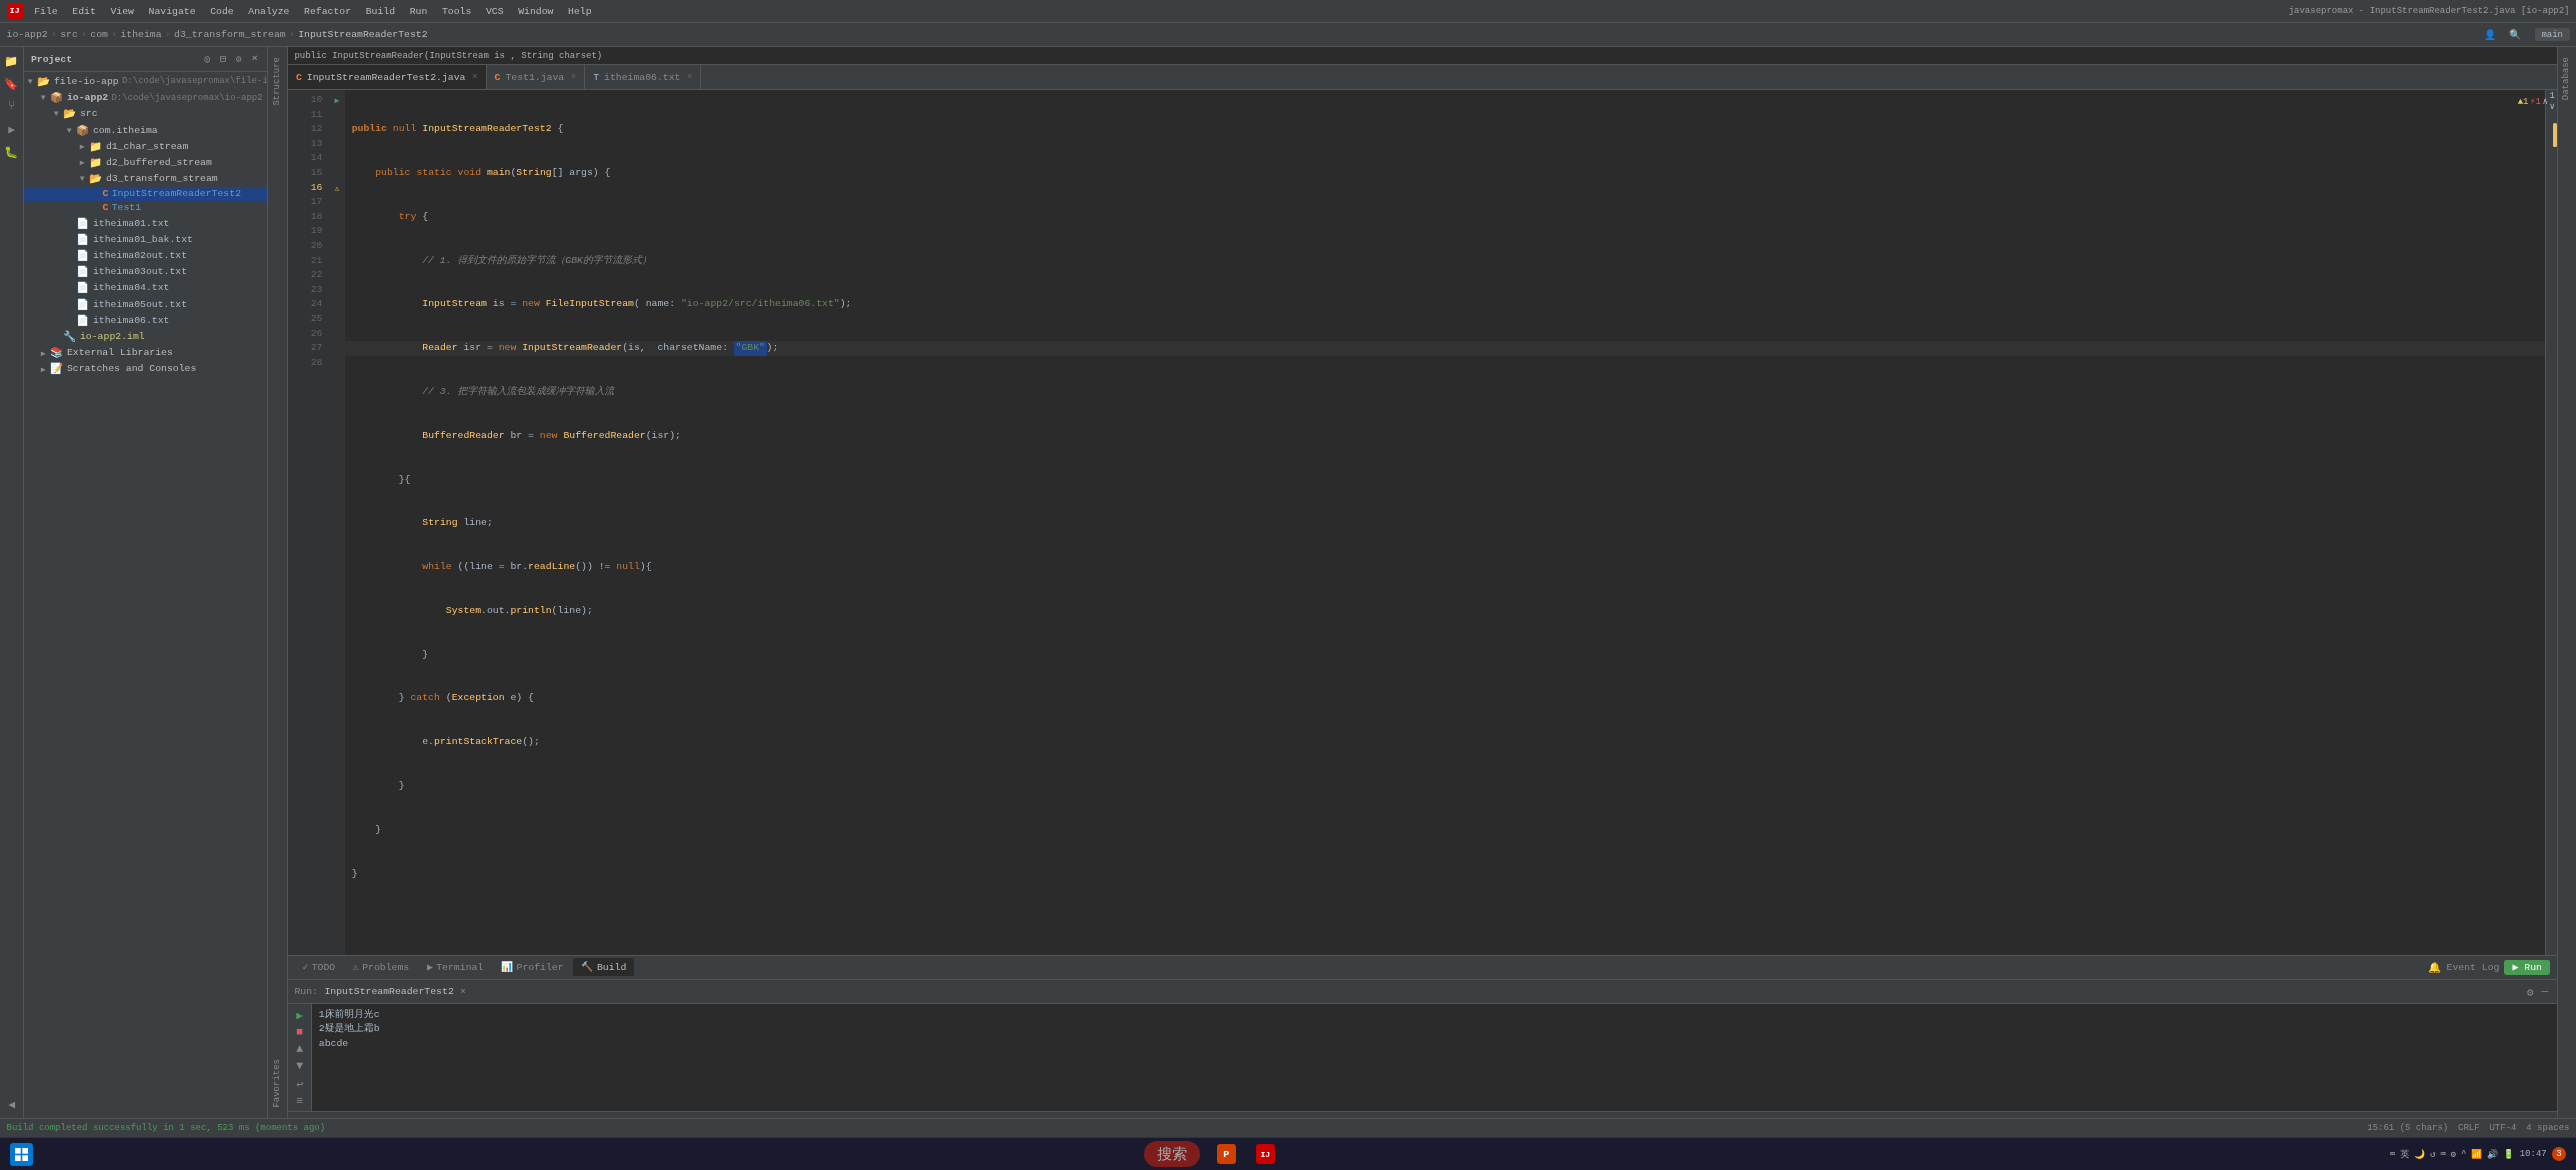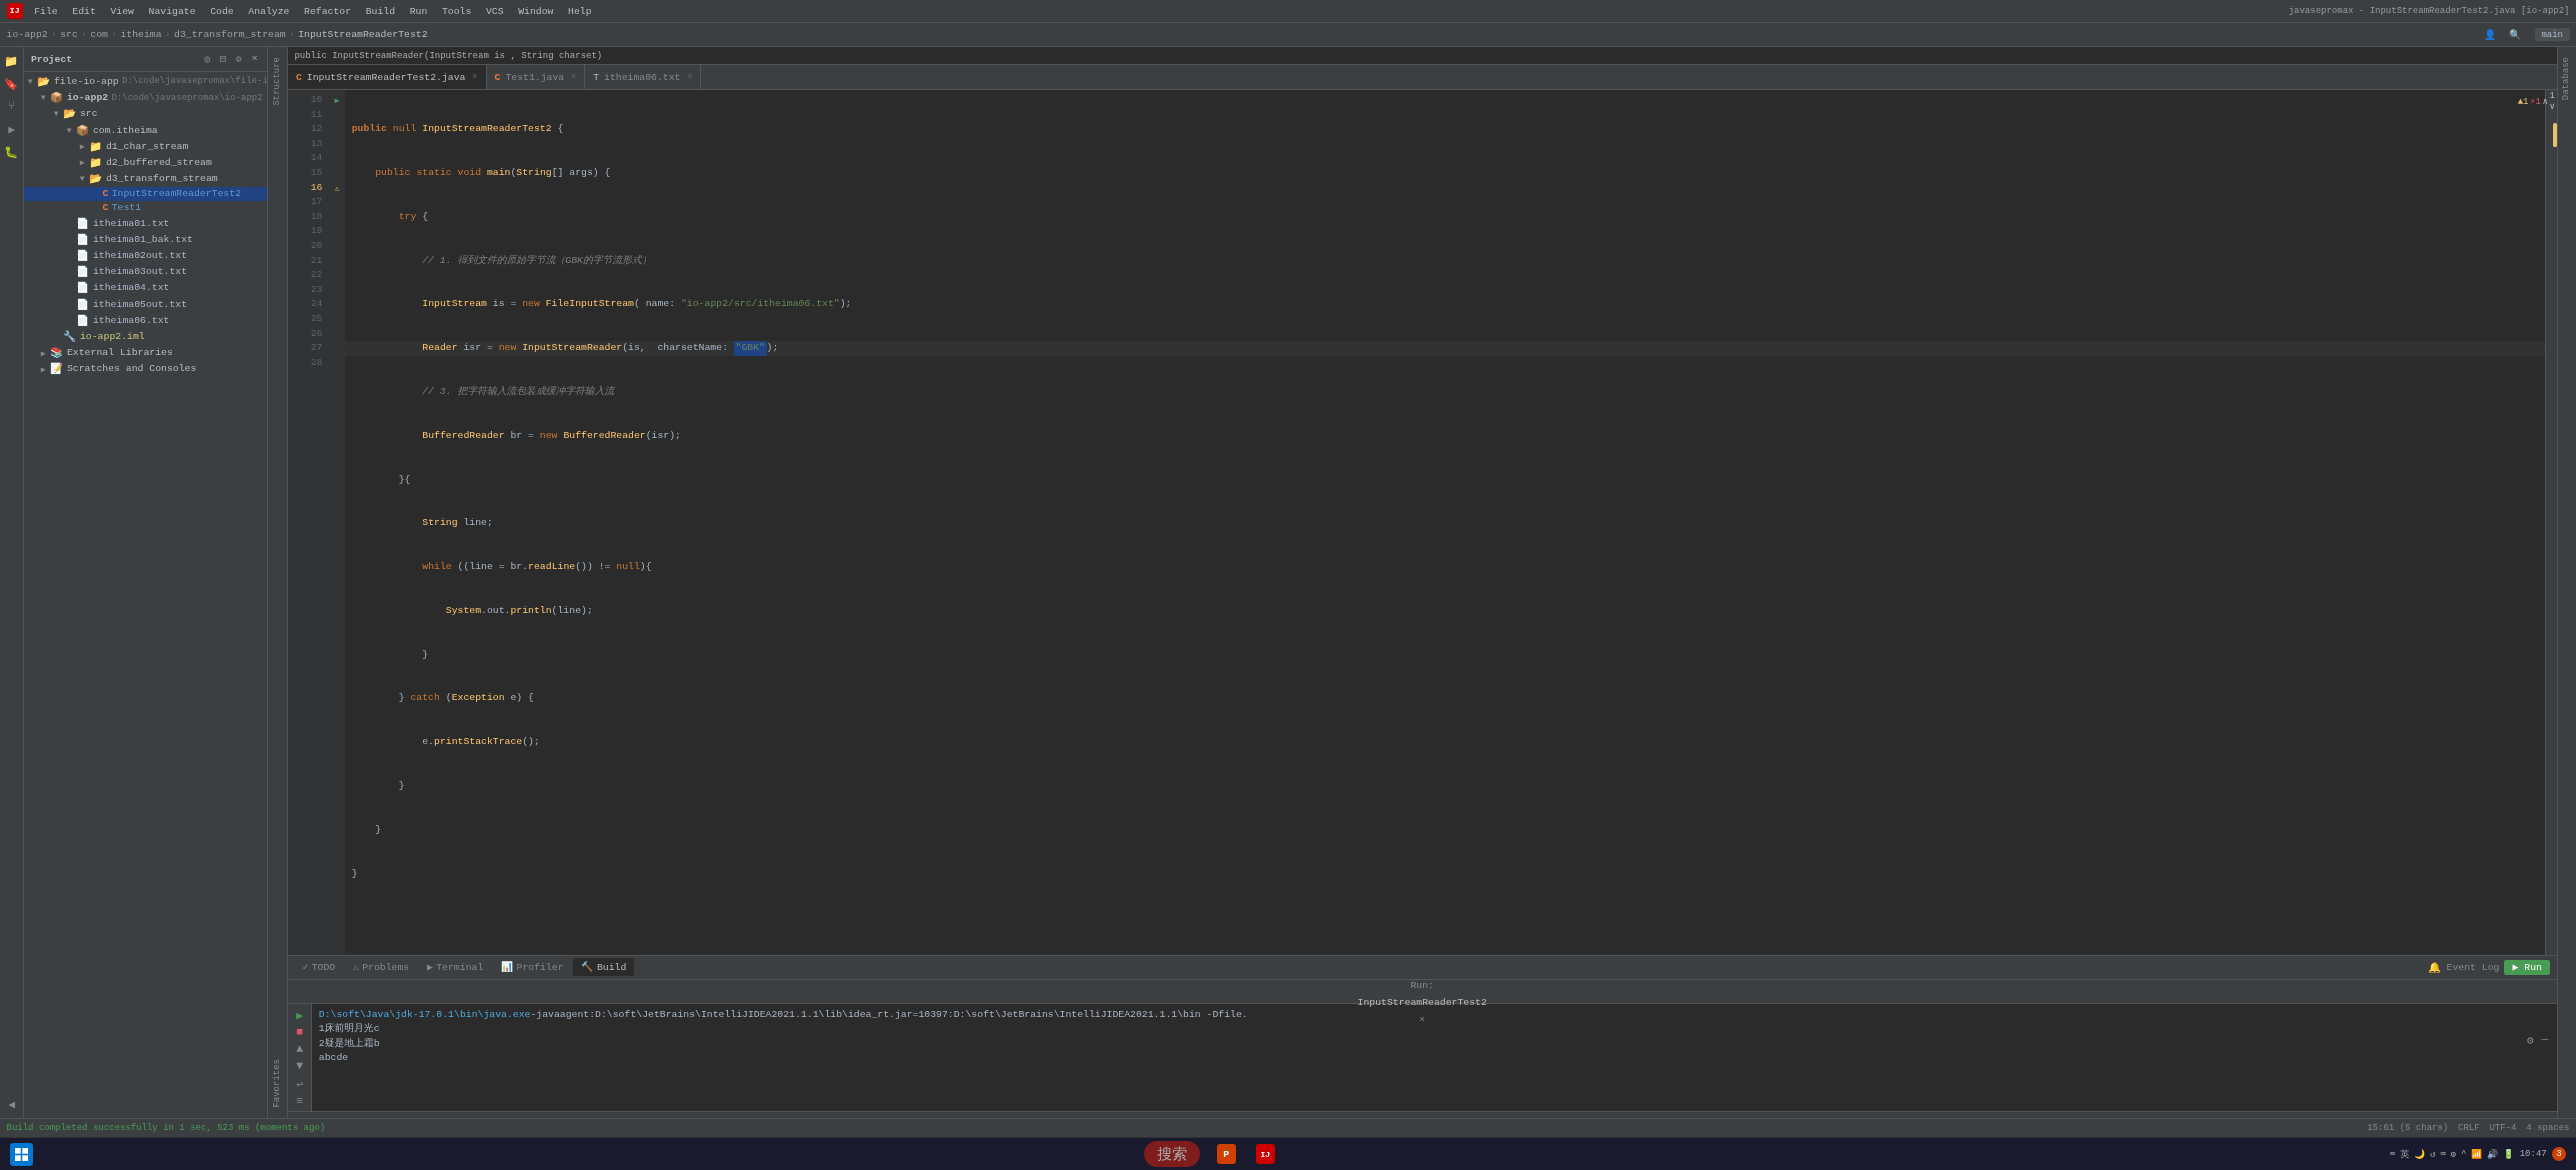--- a/index.html
+++ b/index.html
@@ -85,21 +85,21 @@
 
     
     .editor-right-gutter { width: 11.4px; background: #3c3f41; border-left: 0.8px solid #555; flex-shrink: 0; position: relative; }
 
     
     .bottom-panel { height: 163px; background: #2b2b2b; border-top: 0.8px solid #555; display: flex; flex-direction: column; flex-shrink: 0; }
     .bottom-tabs { background: #3c3f41; height: 24.4px; display: flex; align-items: center; border-bottom: 0.8px solid #555; padding: 0 6.5px; gap: 1.6px; }
     .bottom-tab { display: flex; align-items: center; gap: 3.3px; padding: 3.3px 8.1px; font-size: 9.8px; color: #888; cursor: pointer; border-radius: 2.4px 2.4px 0 0; }
     .bottom-tab.active { color: #bbbbbb; background: #2b2b2b; }
     .run-panel { flex: 1; display: flex; flex-direction: column; overflow: hidden; }
-    .run-header { height: 24.4px; background: #3c3f41; display: flex; align-items: center; padding: 0 6.5px; gap: 6.5px; border-bottom: 0.8px solid #555; flex-shrink: 0; flex-direction: column; }
+    .run-header { height: 24.4px; background: #3c3f41; display: flex; align-items: center; padding: 0 6.5px; gap: 6.5px; border-bottom: 0.8px solid #555; flex-shrink: 0; }
     .run-label { font-size: 9.8px; color: #888; }
     .run-tab-name { color: #bbbbbb; font-size: 9.8px; }
     .run-header-right { margin-left: auto; display: flex; gap: 4.9px; }
     .run-header-icon { color: #888; cursor: pointer; font-size: 11.4px; padding: 1.6px; }
     .run-toolbar { width: 24.4px; background: #3c3f41; display: flex; flex-direction: column; align-items: center; padding: 3.3px; gap: 3.3px; border-right: 0.8px solid #555; flex-shrink: 0; }
     .run-tool-icon { width: 18px; height: 18px; display: flex; align-items: center; justify-content: center; color: #888; cursor: pointer; font-size: 11.4px; border-radius: 2.4px; }
     .run-tool-icon.green { color: #499c54; }
     .run-tool-icon.red { color: #db5860; }
     .run-content-area { display: flex; flex: 1; overflow: hidden; }
     .run-output { flex: 1; padding: 3.3px 6.5px; overflow-y: auto; font-size: 9.8px; line-height: 14.6px; }
@@ -470,24 +470,20 @@
         <div class="run-content-area">
           <div class="run-toolbar">
             <div class="run-tool-icon green">▶</div>
             <div class="run-tool-icon red">■</div>
             <div class="run-tool-icon">▲</div>
             <div class="run-tool-icon">▼</div>
             <div class="run-tool-icon" style="margin-top:auto;">↩</div>
             <div class="run-tool-icon">≡</div>
           </div>
           <div class="run-output">
-            <div style="display:flex;flex-wrap:wrap;">
-              <span class="run-cmd">D:\soft\Java\jdk-17.0.1\bin\java.exe</span>
-              <span class="run-text"> -javaagent:D:\soft\JetBrains\IntelliJIDEA2021.1.1\lib\idea_rt.jar=10397:D:\soft\JetBrains\IntelliJIDEA2021.1.1\bin -Dfile.</span>
-            </div>
             <div class="run-text">1床前明月光c</div>
             <div class="run-text">2疑是地上霜b</div>
             <div class="run-text">abcde</div>
           </div>
         </div>
       </div>
 
       <div class="horizontal-scroll"></div>
     </div>
 

